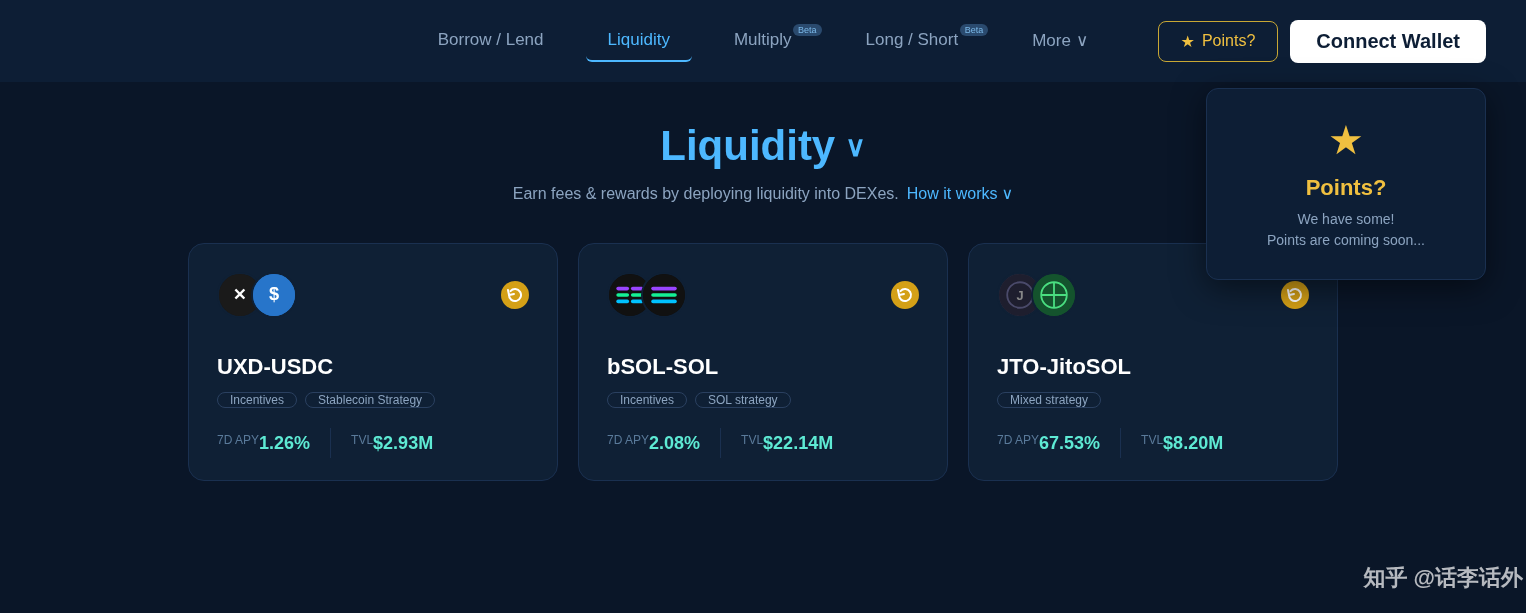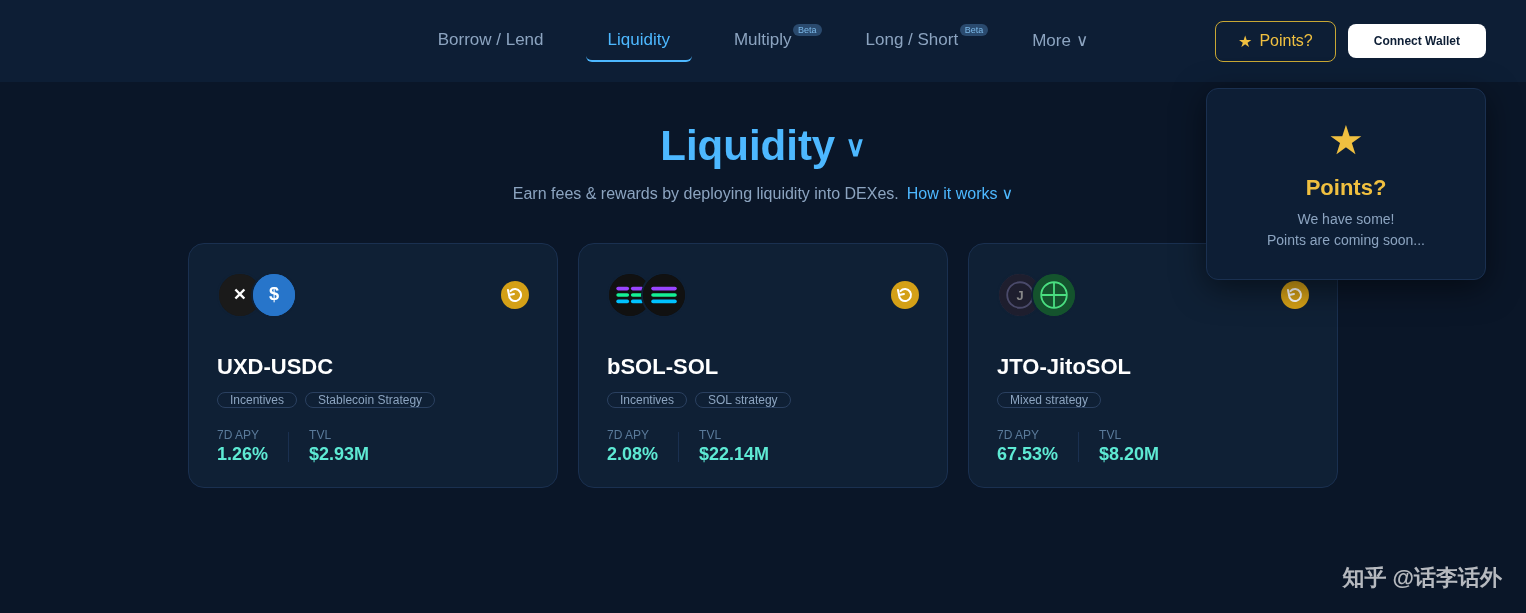--- a/index.html
+++ b/index.html
@@ -86,21 +86,21 @@
       color: #f0c040;
       font-size: 16px;
     }
 
     .connect-wallet-btn {
       background: #fff;
       color: #0d1e35;
       border: none;
       padding: 10px 26px;
       border-radius: 8px;
-      font-size: 12px;
+      font-size: 20px;
       font-weight: 600;
       cursor: pointer;
     }
 
     
     .main {
       display: flex;
       flex-direction: column;
       align-items: center;
       padding-top: 40px;
@@ -228,21 +228,21 @@
     }
 
     .card-stats {
       display: flex;
       align-items: center;
       gap: 20px;
     }
 
     .stat {
       display: flex;
-      flex-direction: column;
+      flex-direction: row;
     }
 
     .stat-label {
       font-size: 12px;
       color: #5a7a9a;
       margin-bottom: 2px;
     }
 
     .stat-value {
       font-size: 18px;
@@ -289,21 +289,21 @@
     .points-dropdown .dropdown-desc {
       font-size: 14px;
       color: #8ca4c0;
       text-align: center;
       line-height: 1.5;
     }
 
     .watermark {
       position: fixed;
       bottom: 20px;
-      right: 24px;
+      right: 3px;
       font-size: 22px;
       color: rgba(255,255,255,0.7);
       font-weight: bold;
       z-index: 999;
     }
   </style>
 </head>
 <body>
 
 <nav>

